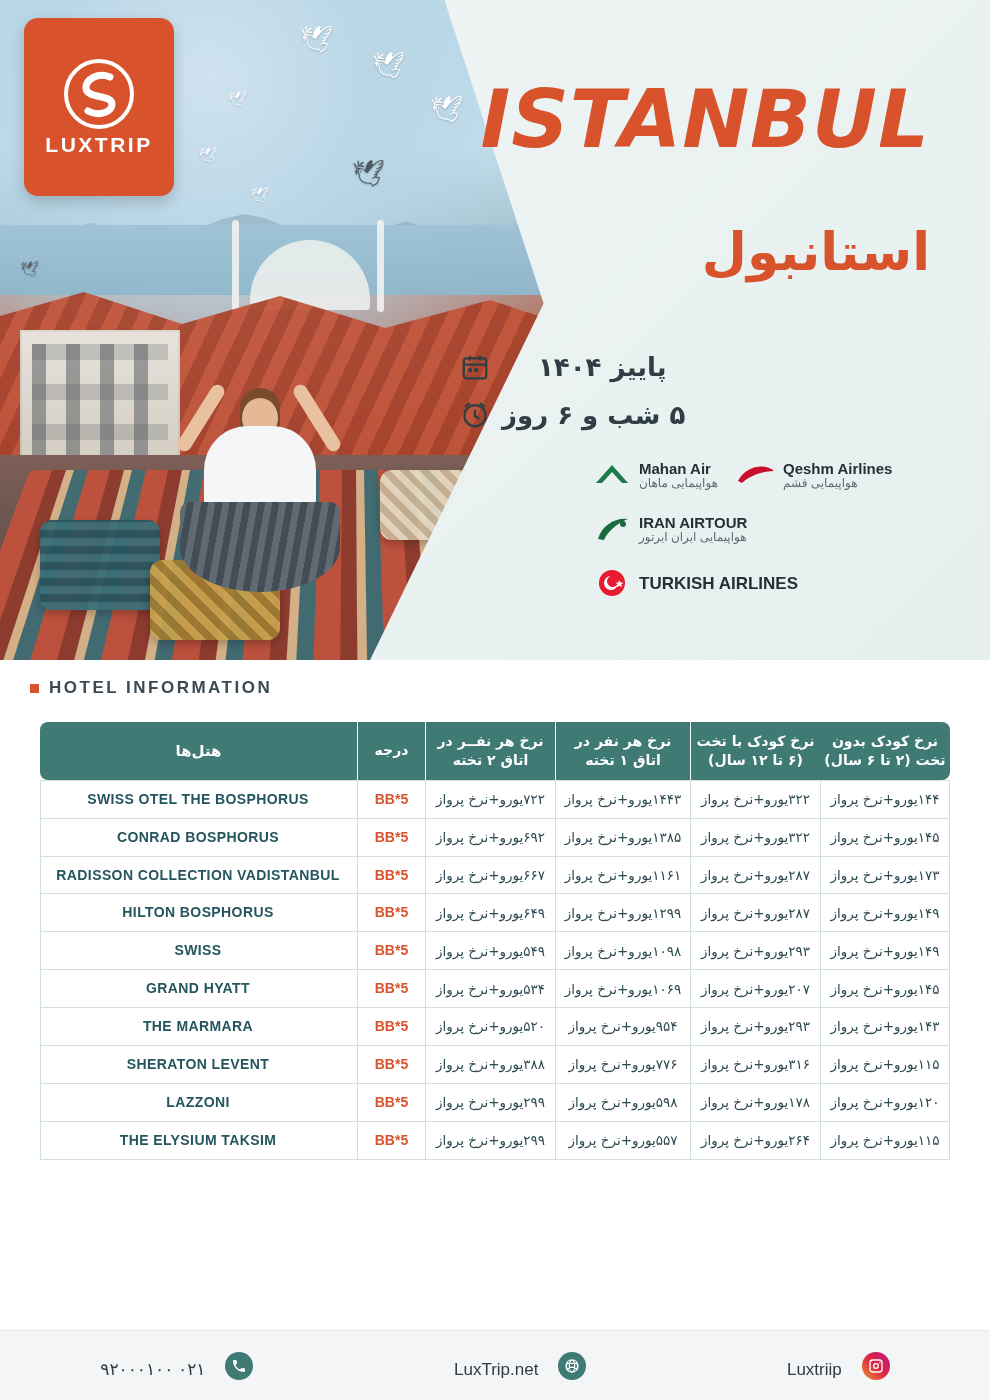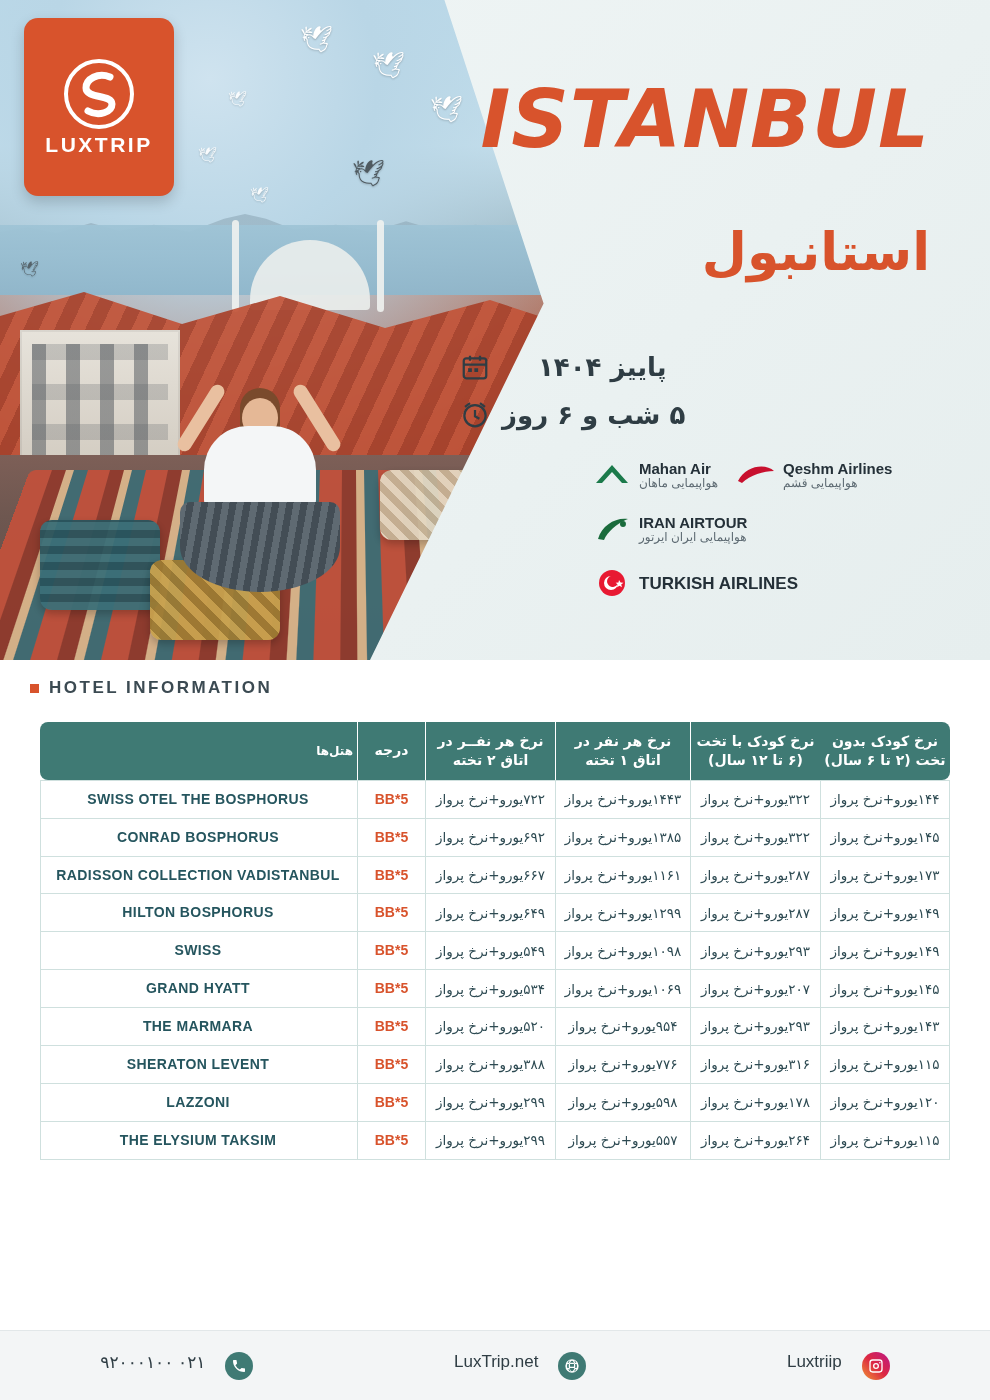--- a/index.html
+++ b/index.html
@@ -165,21 +165,21 @@
   .table-wrap { position: absolute; left: 40px; top: 722px; width: 910px; }
   table { width: 910px; border-collapse: separate; border-spacing: 0; table-layout: fixed; }
   thead th {
     background: #3f7a74; color: #ffffff; font-weight: 700;
     padding: 10px 4px; font-size: 14px; line-height: 1.35;
     border-left: 1px solid #ffffff;
     vertical-align: middle;
   }
   thead th:first-child { border-left: none; border-radius: 0 8px 8px 0; }
   thead th:last-child { border-radius: 8px 0 0 8px; border-left: none; }
-  th.h-name { font-size: 12px; text-align: right; }
+  th.h-name { font-size: 15px; }
   tbody td {
     background: #ffffff; color: #2d4a52; font-size: 13.5px; line-height: 1.35;
     padding: 9px 4px; text-align: center; vertical-align: middle;
     border-bottom: 1px solid #cfe0de; border-left: 1px solid #cfe0de; margin-top: 9px;
   }
   tbody tr td:first-child { border-right: 1px solid #cfe0de; }
   tbody tr:first-child td { border-top: 1px solid #cfe0de; }
   td.c-name {
     font-family: "Liberation Sans", sans-serif; font-weight: 700;
     font-size: 14px; color: #25555e; letter-spacing: .4px; direction: ltr;
@@ -191,21 +191,21 @@
   col.w-double { width: 130px; }
   col.w-grade { width: 68px; }
   col.w-name { width: 317px; }
 
   
   .footer {
     position: absolute; left: 0; bottom: 0; width: 990px; height: 70px;
     background: #f3f5f6; border-top: 1px solid #e2e7e9;
     display: flex; align-items: center; justify-content: space-around;
   }
-  .f-item { display: flex; align-items: flex-start; gap: 20px; color: #2f3d44; font-size: 17px; font-family: "Liberation Sans", sans-serif; }
+  .f-item { display: flex; align-items: flex-end; gap: 20px; color: #2f3d44; font-size: 17px; font-family: "Liberation Sans", sans-serif; }
   .f-ic { width: 28px; height: 28px; border-radius: 50%; background: #3f7a74; display: flex; align-items: center; justify-content: center; }
   .f-ic svg { width: 16px; height: 16px; fill: #fff; }
   .f-ic.ig { background: linear-gradient(45deg,#f09433,#dc2743,#bc1888); }
   .f-ic.web { background: #3f7a74; }
 </style>
 </head>
 <body>
 
 <div class="page">
 

